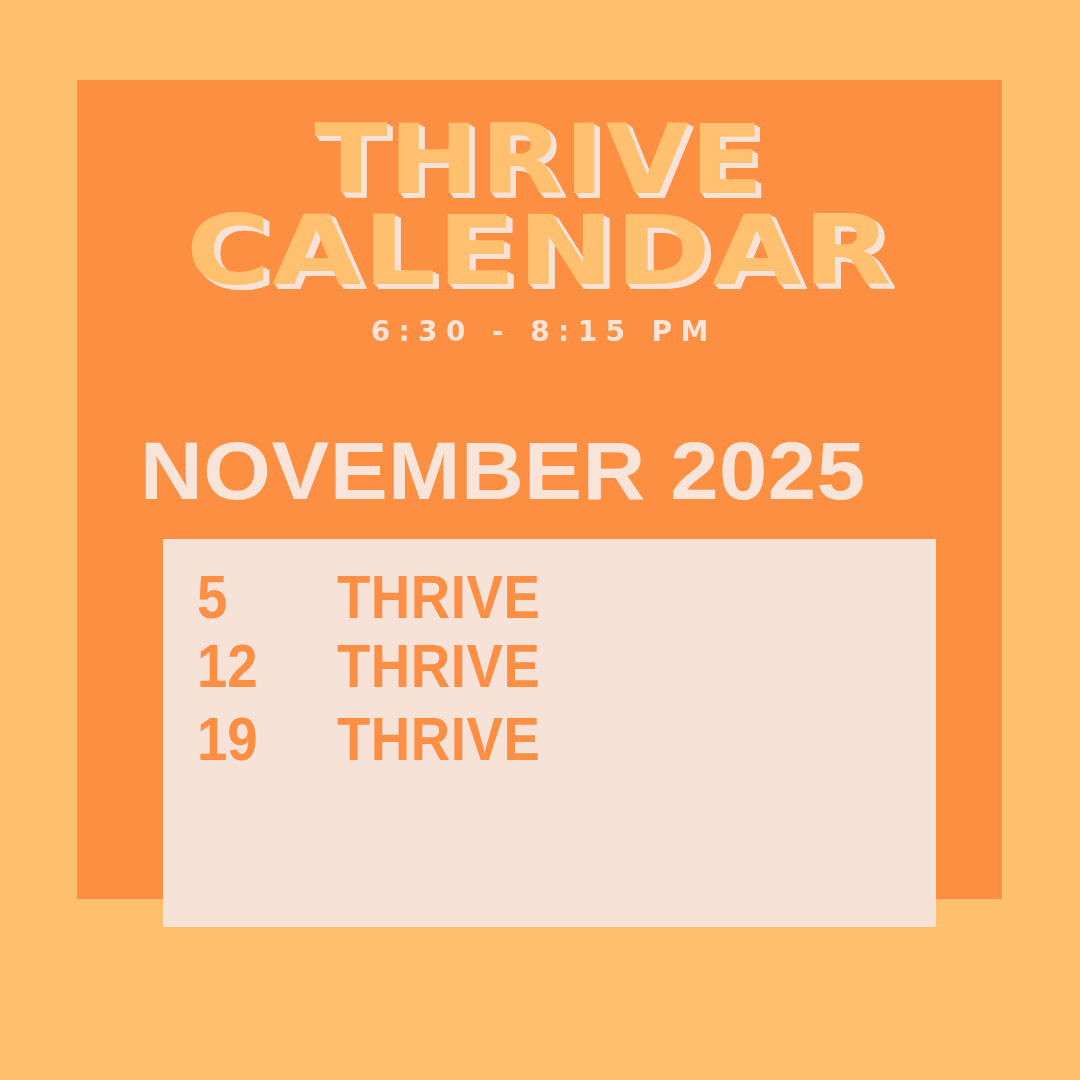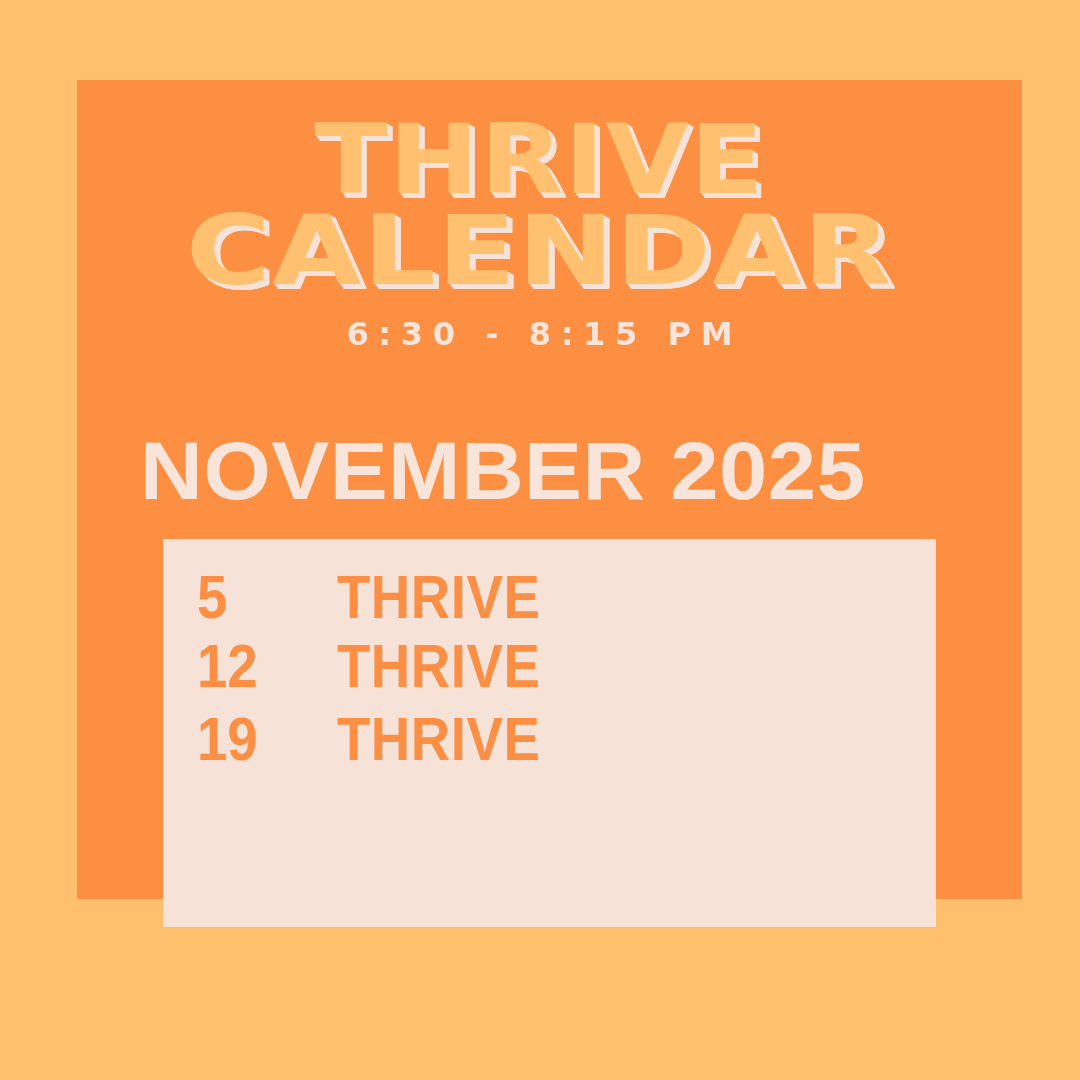--- a/index.html
+++ b/index.html
@@ -23,21 +23,20 @@
   }
 
   
   #inner-panel {
     position: absolute;
     left: 77px;
     top: 80px;
     width: 925px;
     height: 819px;
     background: #fc8f42;
-    padding-left: 20px;
   }
 
   
   #masthead {
     position: absolute;
     left: 0;
     top: 36px;
     width: 925px;
     text-align: center;
   }
@@ -67,21 +66,21 @@
     transform: scaleX(1.20);
     margin-top: 2px;
   }
 
   #subtitle-time {
     display: block;
     margin-top: 18px;
     color: #f9e4d9;
     font-family: "DejaVu Sans", sans-serif;
     font-weight: bold;
-    font-size: 32px;
+    font-size: 28px;
     letter-spacing: 0.30em;
     text-indent: 0.30em;
     white-space: nowrap;
   }
 
   
   #month-heading {
     position: absolute;
     left: 63px;
     top: 350px;

